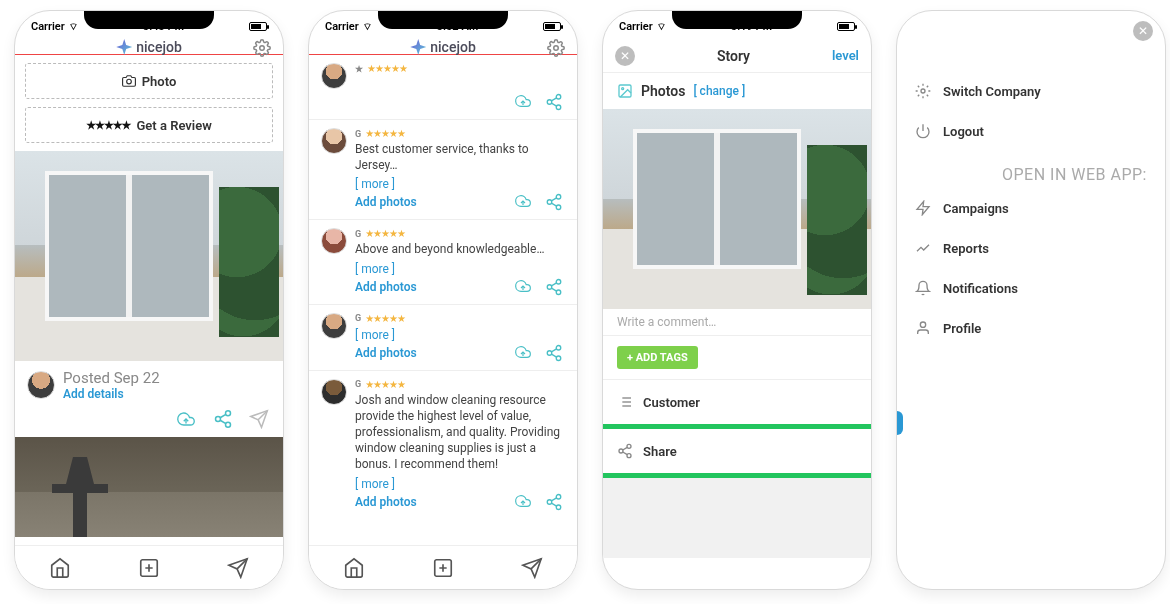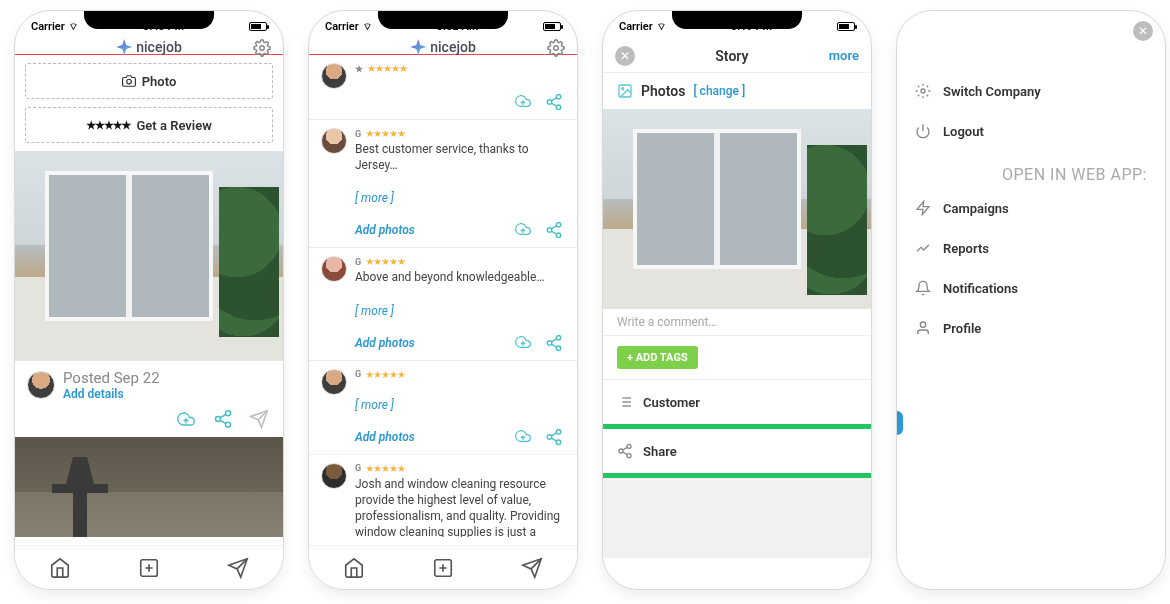--- a/index.html
+++ b/index.html
@@ -30,21 +30,21 @@
   .action-row { display: flex; align-items: center; justify-content: flex-end; gap: 16px; padding: 4px 14px 8px; color: #49bfc6; }
   .second-img { width: 100%; height: 110px; background: linear-gradient(180deg,#5b5448 0,#6b6558 50%,#7b7568 50%,#8b8578 100%); position: relative; }
   .second-img .figure { position: absolute; left: 30px; bottom: 0; width: 70px; height: 90px; background: #3a3a3a; clip-path: polygon(40% 0,60% 0,70% 30%,90% 30%,90% 40%,60% 40%,60% 100%,40% 100%,40% 40%,10% 40%,10% 30%,30% 30%); }
   
   .review { border-bottom: 1px solid #eee; padding: 8px 12px; display: flex; gap: 8px; }
   .review-body { flex: 1; min-width: 0; }
   .stars-row { display: flex; align-items: center; gap: 4px; font-size: 10px; }
   .stars-g { color: #f4b640; letter-spacing: -1px; }
   .source-badge { font-size: 9px; color: #888; font-weight: 700; }
   .review-text { font-size: 12px; color: #444; margin-top: 2px; line-height: 1.35; }
-  .review-links { display: flex; gap: 10px; margin-top: 18px; font-style: italic; }
+  .review-links { display: flex; gap: 10px; margin-top: 4px; }
   .review-actions { position: absolute; right: 14px; display: flex; gap: 12px; color: #49bfc6; }
   
   .story-nav { height: 34px; display: flex; align-items: center; justify-content: space-between; padding: 0 12px; border-bottom: 1px solid #eee; }
   .story-title { font-size: 14px; font-weight: 600; color: #333; }
   .done-link { color: #2a98d4; font-size: 13px; font-weight: 600; }
   .close-circle { width: 20px; height: 20px; border-radius: 50%; background: #bdbdbd; color: #fff; display: flex; align-items: center; justify-content: center; font-size: 12px; }
   .section-row { display: flex; align-items: center; gap: 8px; padding: 10px 14px; font-size: 14px; font-weight: 600; color: #333; }
   .section-row .sec-icon { color: #5cc9cf; width: 16px; height: 16px; }
   .change-link { color: #2a98d4; font-size: 12px; font-weight: 500; }
   .comment-input { padding: 6px 14px; font-size: 12px; color: #aaa; border-bottom: 1px solid #eee; }
@@ -375,21 +375,21 @@
     <span>3:19 PM</span>
     <div class="status-right">
         <div class="battery">
           <div class="fill"></div>
         </div>
       </div>
   </div>
   <div class="story-nav">
     <div class="close-circle">✕</div>
     <div class="story-title">Story</div>
-    <div class="done-link">more</div>
+    <div class="done-link">level</div>
   </div>
   <div class="content">
     <div class="section-row">
       <svg class="sec-icon" viewBox="0 0 24 24" fill="none" stroke="currentColor" stroke-width="2">
           <rect x="3" y="3" width="18" height="18" rx="2"></rect>
           <circle cx="8.5" cy="8.5" r="1.5"></circle>
           <polyline points="21 15 16 10 5 21"></polyline>
         </svg>
       <span>Photos</span>
       <span class="change-link">[ change ]</span>

